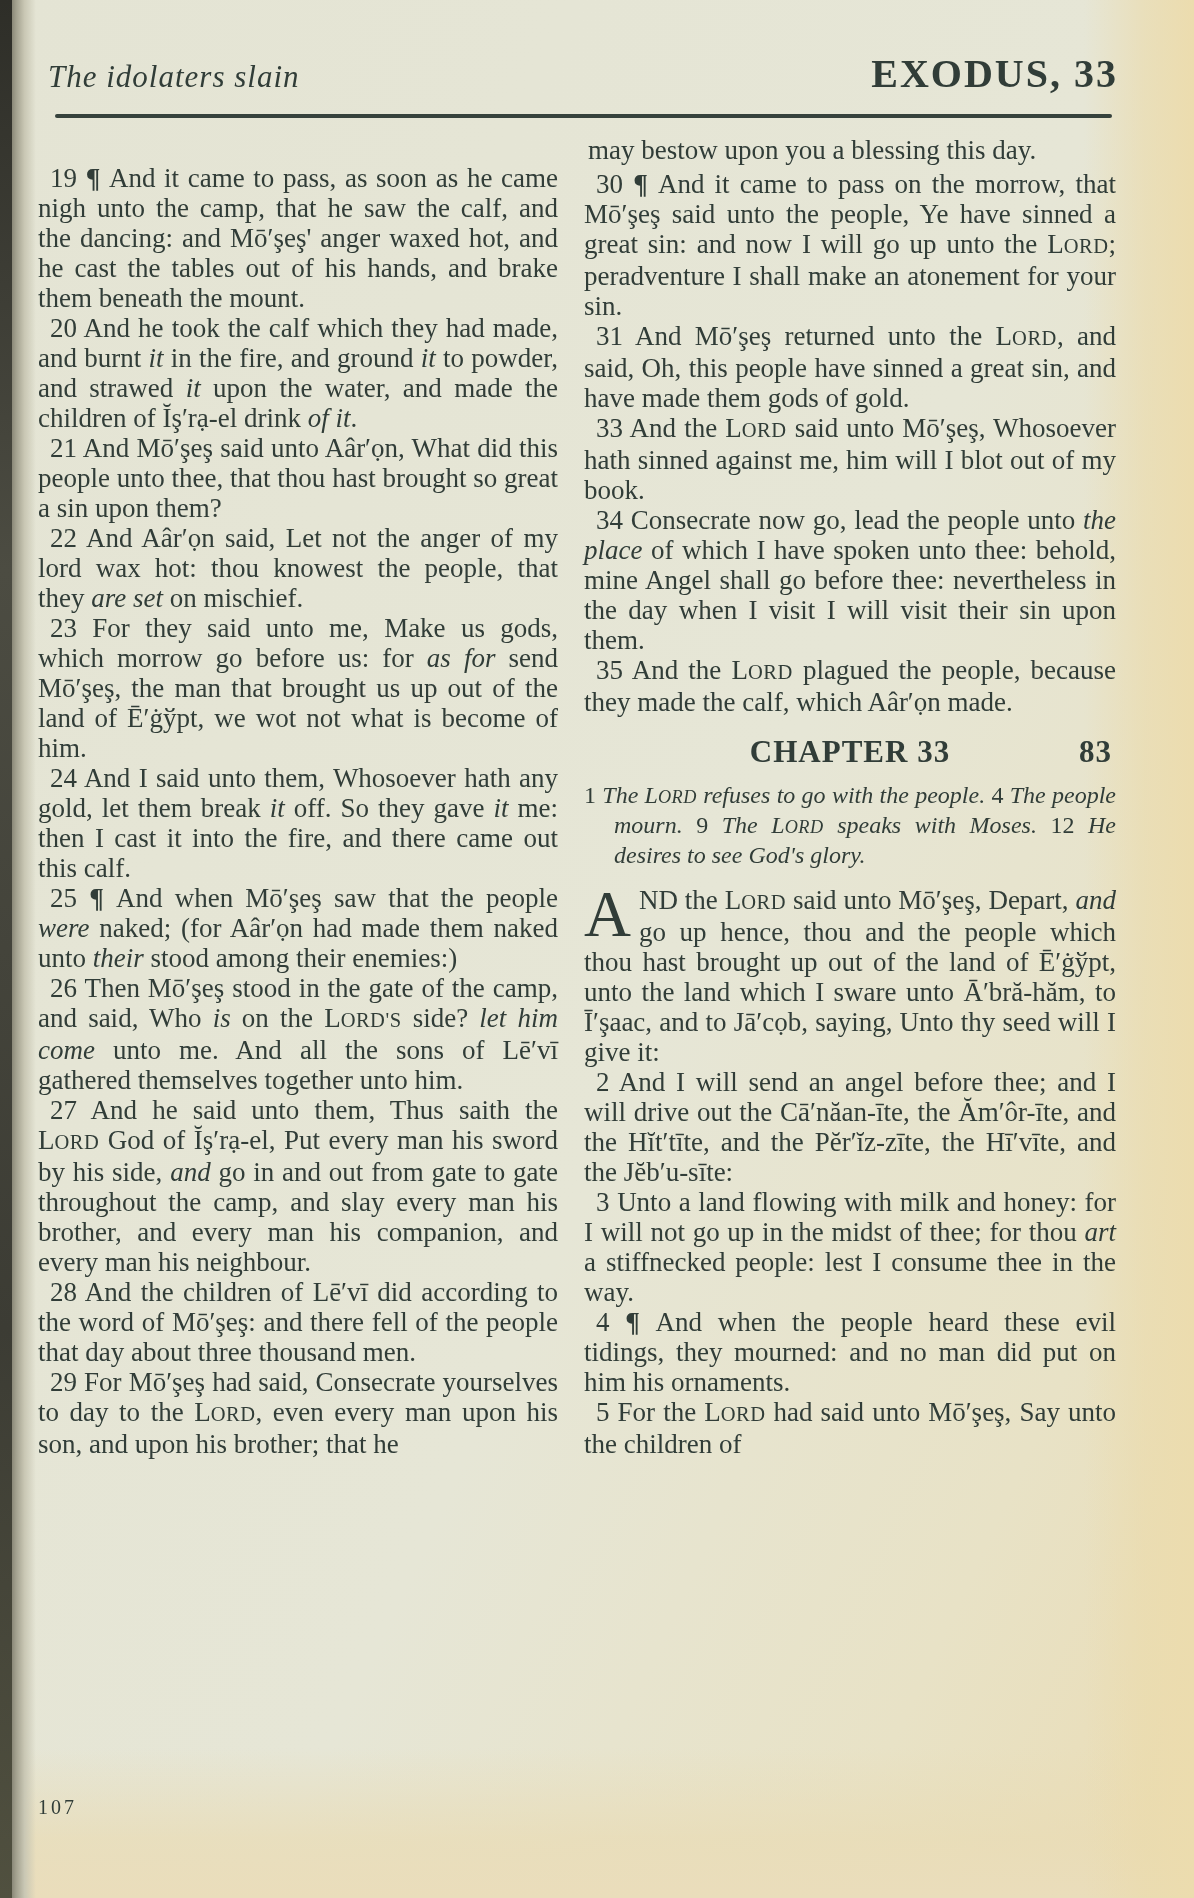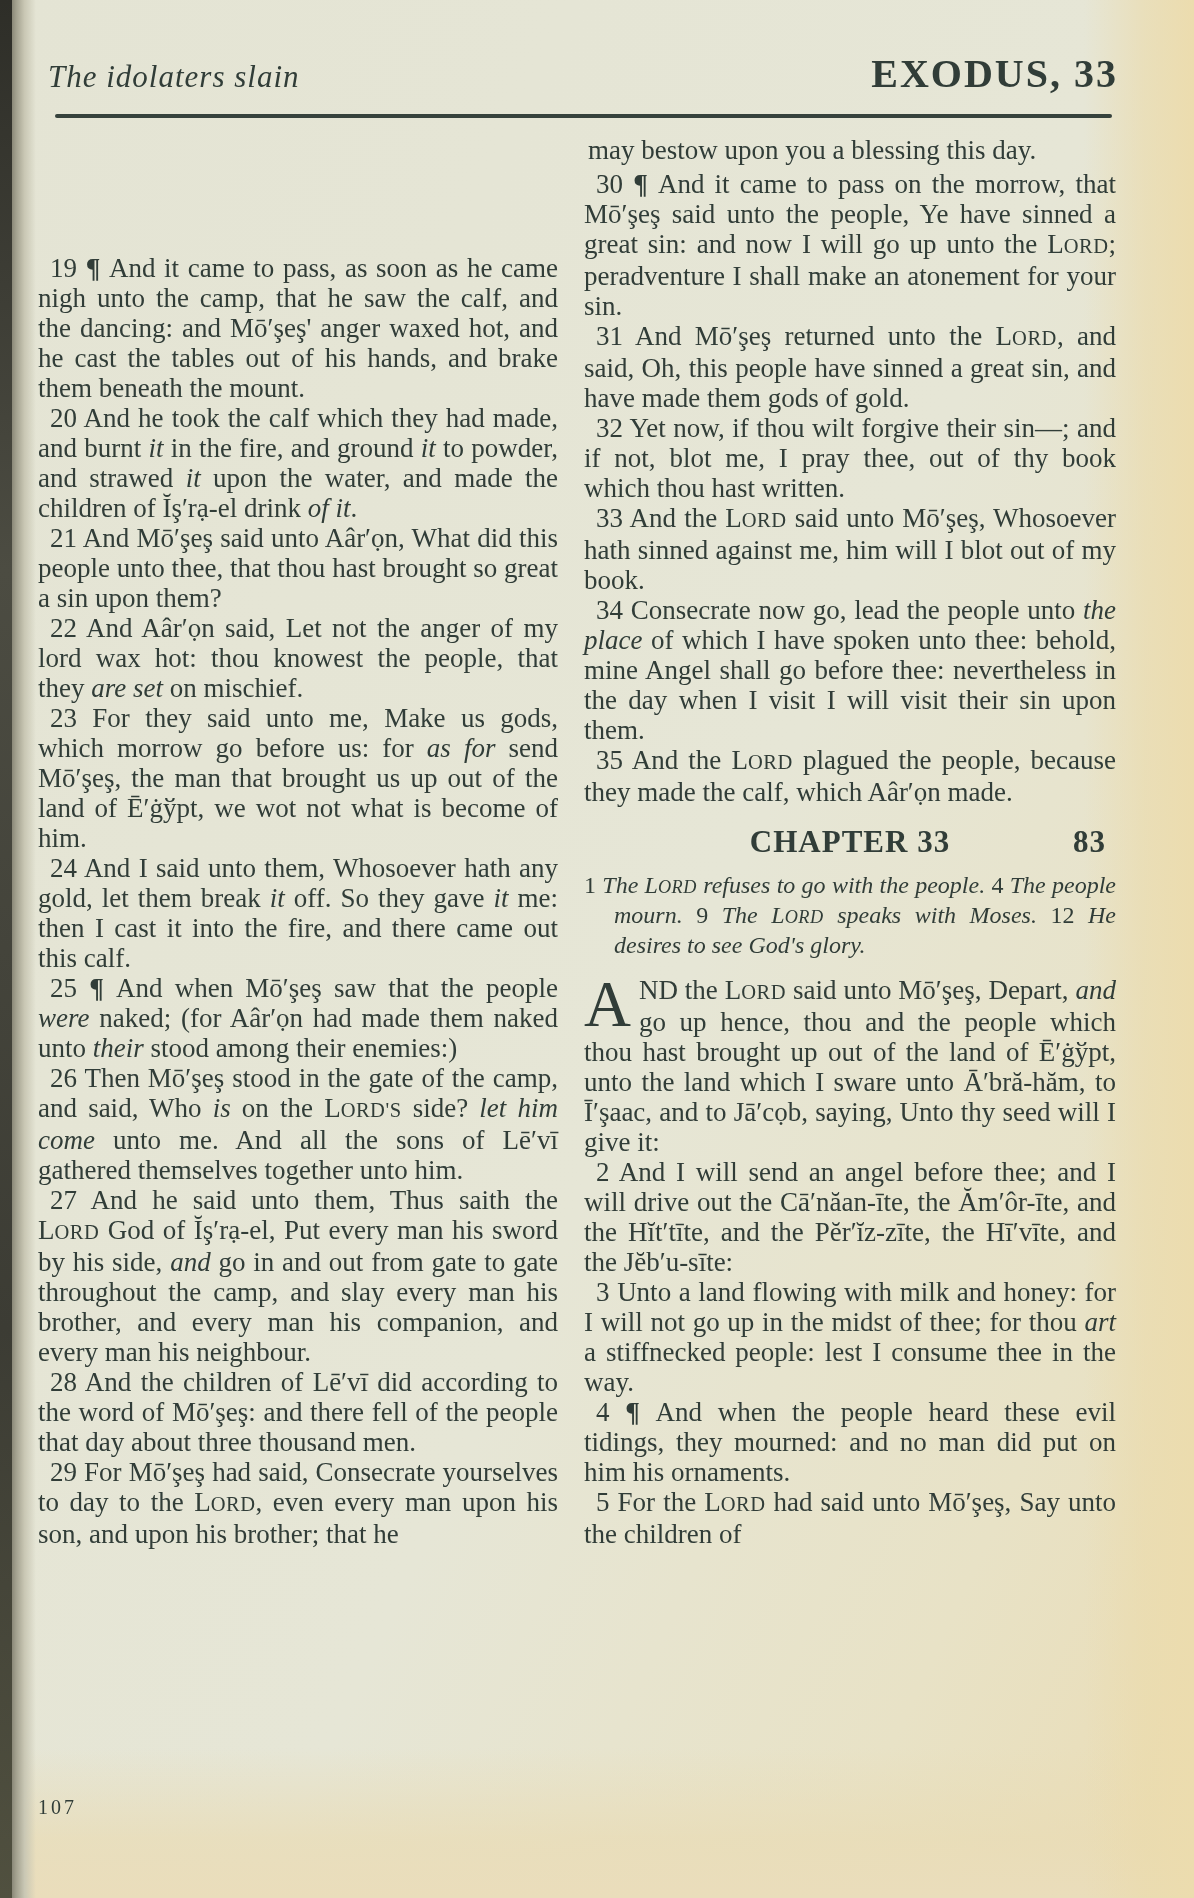--- a/index.html
+++ b/index.html
@@ -50,21 +50,21 @@
   p.nodent{text-indent:0;}
   .pilcrow{font-weight:bold;}
   .seg-i{font-style:italic;}
   .seg-isc{font-style:italic;}
   .sc-rest{font-size:0.76em;letter-spacing:0.5px;}
   .seg-n{font-style:normal;}
   .chapter-head{
     position:relative;text-align:center;font-weight:bold;font-size:31px;
     margin:18px 0 12px 0;letter-spacing:1px;line-height:34px;text-indent:0;
   }
-  .chapter-side{position:absolute;right:10px;top:0;font-weight:bold;font-size:31px;}
+  .chapter-side{position:absolute;right:4px;top:0;font-weight:bold;font-size:31px;}
   p.summary{
     margin:0 0 16px 0;font-style:italic;font-size:24px;line-height:28px;
     padding-left:30px;text-indent:-30px;text-align:justify;
   }
   .dropcap{
     float:left;font-size:65px;line-height:52px;padding:3px 8px 0 0;
     font-weight:500;
   }
   .page-num{
     position:absolute;left:38px;top:1796px;width:1078px;
@@ -98,21 +98,20 @@
         <p class="verse"><span>26 </span><span class="seg-p">Then Mō′şeş stood in the gate of the camp, and said, Who </span><span class="seg-i">is</span><span class="seg-p"> on the </span><span class="seg-sc">L<span class="sc-rest">ORD'S</span></span><span class="seg-p"> side? </span><span class="seg-i">let him come</span><span class="seg-p"> unto me.  And all the sons of Lē′vī gathered themselves together unto him.</span></p>
         <p class="verse"><span>27 </span><span class="seg-p">And he said unto them, Thus saith the </span><span class="seg-sc">L<span class="sc-rest">ORD</span></span><span class="seg-p"> God of Ĭş′rạ-el, Put every man his sword by his side, </span><span class="seg-i">and</span><span class="seg-p"> go in and out from gate to gate throughout the camp, and slay every man his brother, and every man his companion, and every man his neighbour.</span></p>
         <p class="verse"><span>28 </span><span class="seg-p">And the children of Lē′vī did according to the word of Mō′şeş: and there fell of the people that day about three thousand men.</span></p>
         <p class="verse"><span>29 </span><span class="seg-p">For Mō′şeş had said, Consecrate yourselves to day to the </span><span class="seg-sc">L<span class="sc-rest">ORD</span></span><span class="seg-p">, even every man upon his son, and upon his brother; that he</span></p>
       </div>
     <div class="divider"></div>
     <div class="col col-right">
         <p class="cont"><span class="seg-p">may bestow upon you a blessing this day.</span></p>
         <p class="verse"><span>30 </span><span class="pilcrow">¶ </span><span class="seg-p">And it came to pass on the morrow, that Mō′şeş said unto the people, Ye have sinned a great sin: and now I will go up unto the </span><span class="seg-sc">L<span class="sc-rest">ORD</span></span><span class="seg-p">; peradventure I shall make an atonement for your sin.</span></p>
         <p class="verse"><span>31 </span><span class="seg-p">And Mō′şeş returned unto the </span><span class="seg-sc">L<span class="sc-rest">ORD</span></span><span class="seg-p">, and said, Oh, this people have sinned a great sin, and have made them gods of gold.</span></p>
-        <p class="verse"><span>32 </span><span class="seg-p">Yet now, if thou wilt forgive their sin—; and if not, blot me, I pray thee, out of thy book which thou hast written.</span></p>
         <p class="verse"><span>33 </span><span class="seg-p">And the </span><span class="seg-sc">L<span class="sc-rest">ORD</span></span><span class="seg-p"> said unto Mō′şeş, Whosoever hath sinned against me, him will I blot out of my book.</span></p>
         <p class="verse"><span>34 </span><span class="seg-p">Consecrate now go, lead the people unto </span><span class="seg-i">the place</span><span class="seg-p"> of which I have spoken unto thee: behold, mine Angel shall go before thee: nevertheless in the day when I visit I will visit their sin upon them.</span></p>
         <p class="verse"><span>35 </span><span class="seg-p">And the </span><span class="seg-sc">L<span class="sc-rest">ORD</span></span><span class="seg-p"> plagued the people, because they made the calf, which Aâr′ọn made.</span></p>
         <div class="chapter-head">CHAPTER 33<span class="chapter-side">83</span></div>
         <p class="summary"><span class="seg-n">1</span><span class="seg-i"> The </span><span class="seg-isc">L<span class="sc-rest">ORD</span></span><span class="seg-i"> refuses to go with the people. </span><span class="seg-n">4</span><span class="seg-i"> The people mourn.  </span><span class="seg-n">9</span><span class="seg-i"> The </span><span class="seg-isc">L<span class="sc-rest">ORD</span></span><span class="seg-i"> speaks with Moses.  </span><span class="seg-n">12</span><span class="seg-i"> He desires to see God's glory.</span></p>
         <p class="verse nodent"><span class="dropcap">A</span><span class="seg-p">ND the </span><span class="seg-sc">L<span class="sc-rest">ORD</span></span><span class="seg-p"> said unto Mō′şeş, Depart, </span><span class="seg-i">and</span><span class="seg-p"> go up hence, thou and the people which thou hast brought up out of the land of Ē′ġўpt, unto the land which I sware unto Ā′bră-hăm, to Ī′şaac, and to Jā′cọb, saying, Unto thy seed will I give it:</span></p>
         <p class="verse"><span>2 </span><span class="seg-p">And I will send an angel before thee; and I will drive out the Cā′năan-īte, the Ăm′ôr-īte, and the Hĭt′tīte, and the Pĕr′ĭz-zīte, the Hī′vīte, and the Jĕb′u-sīte:</span></p>
         <p class="verse"><span>3 </span><span class="seg-p">Unto a land flowing with milk and honey: for I will not go up in the midst of thee; for thou </span><span class="seg-i">art</span><span class="seg-p"> a stiffnecked people: lest I consume thee in the way.</span></p>
         <p class="verse"><span>4 </span><span class="pilcrow">¶ </span><span class="seg-p">And when the people heard these evil tidings, they mourned: and no man did put on him his ornaments.</span></p>
         <p class="verse"><span>5 </span><span class="seg-p">For the </span><span class="seg-sc">L<span class="sc-rest">ORD</span></span><span class="seg-p"> had said unto Mō′şeş, Say unto the children of</span></p>

